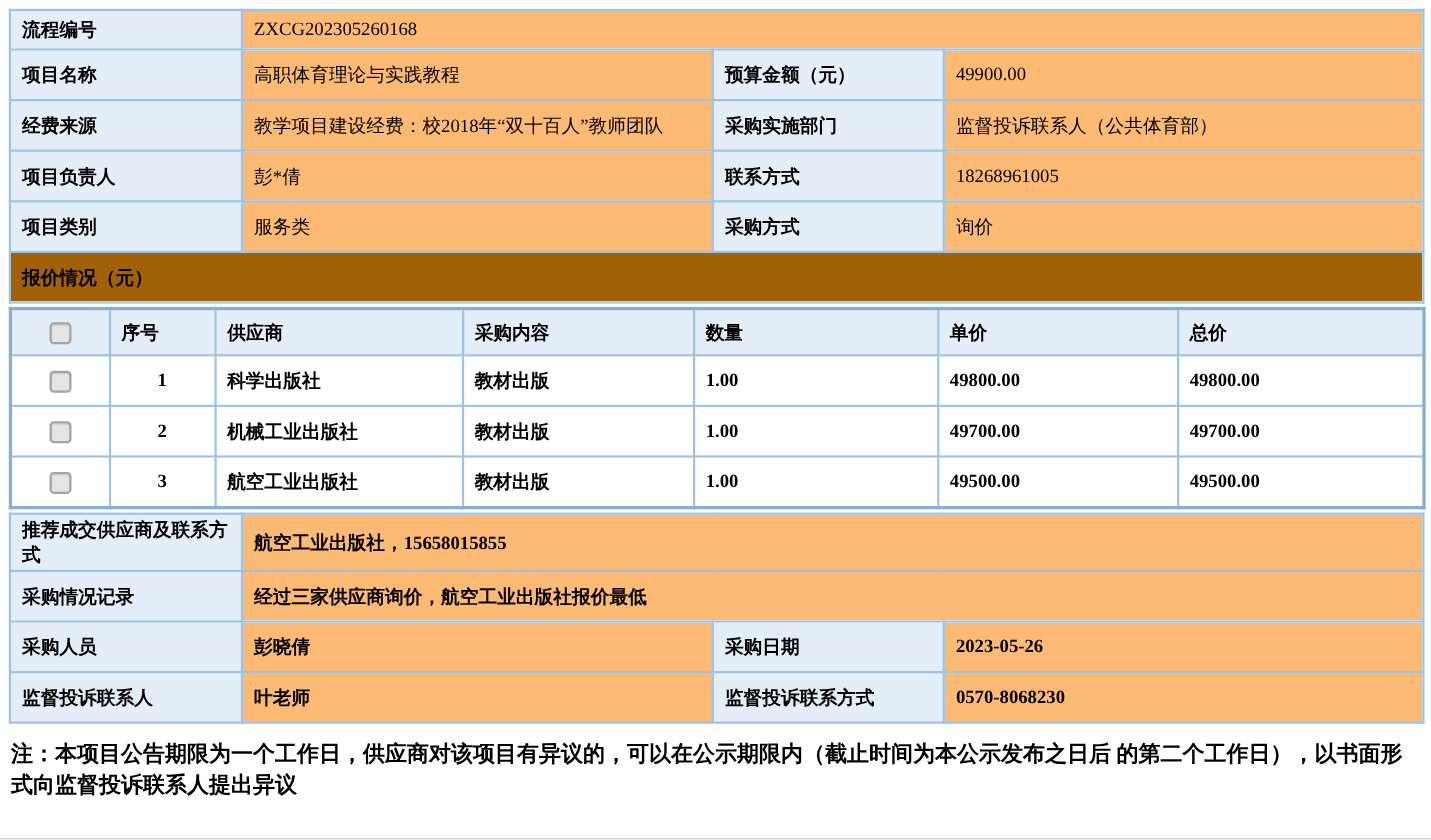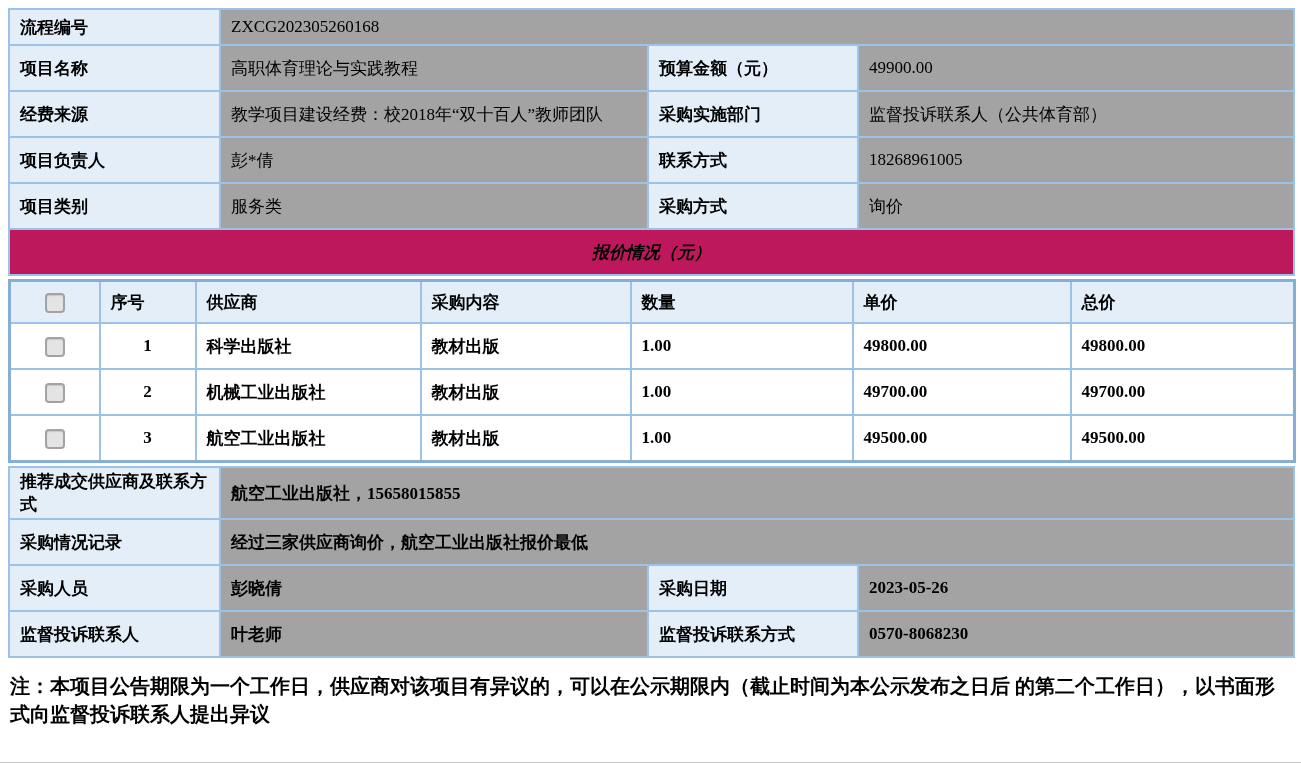--- a/index.html
+++ b/index.html
@@ -6,24 +6,24 @@
   body{
     width:1301px;height:764px;overflow:hidden;
     font-family:"Liberation Serif","DejaVu Serif",serif;
     color:#000;position:relative;
   }
   .wrap{padding:8px 8px 0 8px;}
   table{border-collapse:collapse;width:1285px;table-layout:fixed;}
   td{border:2px solid #9cc3e6;vertical-align:middle;padding:2px 10px;
      font-size:17px;overflow:hidden;}
   .lbl{background:#e3eef9;font-weight:bold;}
-  .val{background:#a3a3a3;}
+  .val{background:#fdba74;}
   .r1 td{height:30px;}
   .rx td{height:40px;}
-  .band td{background:#be185d;font-weight:bold;text-align:center;height:40px;font-style:italic;}
+  .band td{background:#a16207;font-weight:bold;text-align:left;height:40px;}
   
   .t-quote{margin-top:3px;border:3px solid #86afd8;}
   .t-quote td{border:2px solid #9cc3e6;font-weight:bold;}
   .t-quote .hd td{background:#e3eef9;height:36px;}
   .t-quote .dr td{background:#ffffff;height:40px;}
   .t-quote td.c{text-align:center;}
   .t-bot{margin-top:3px;}
   .t-bot td.b{font-weight:bold;}
   .ctr{text-align:left;}
   .cbx{

